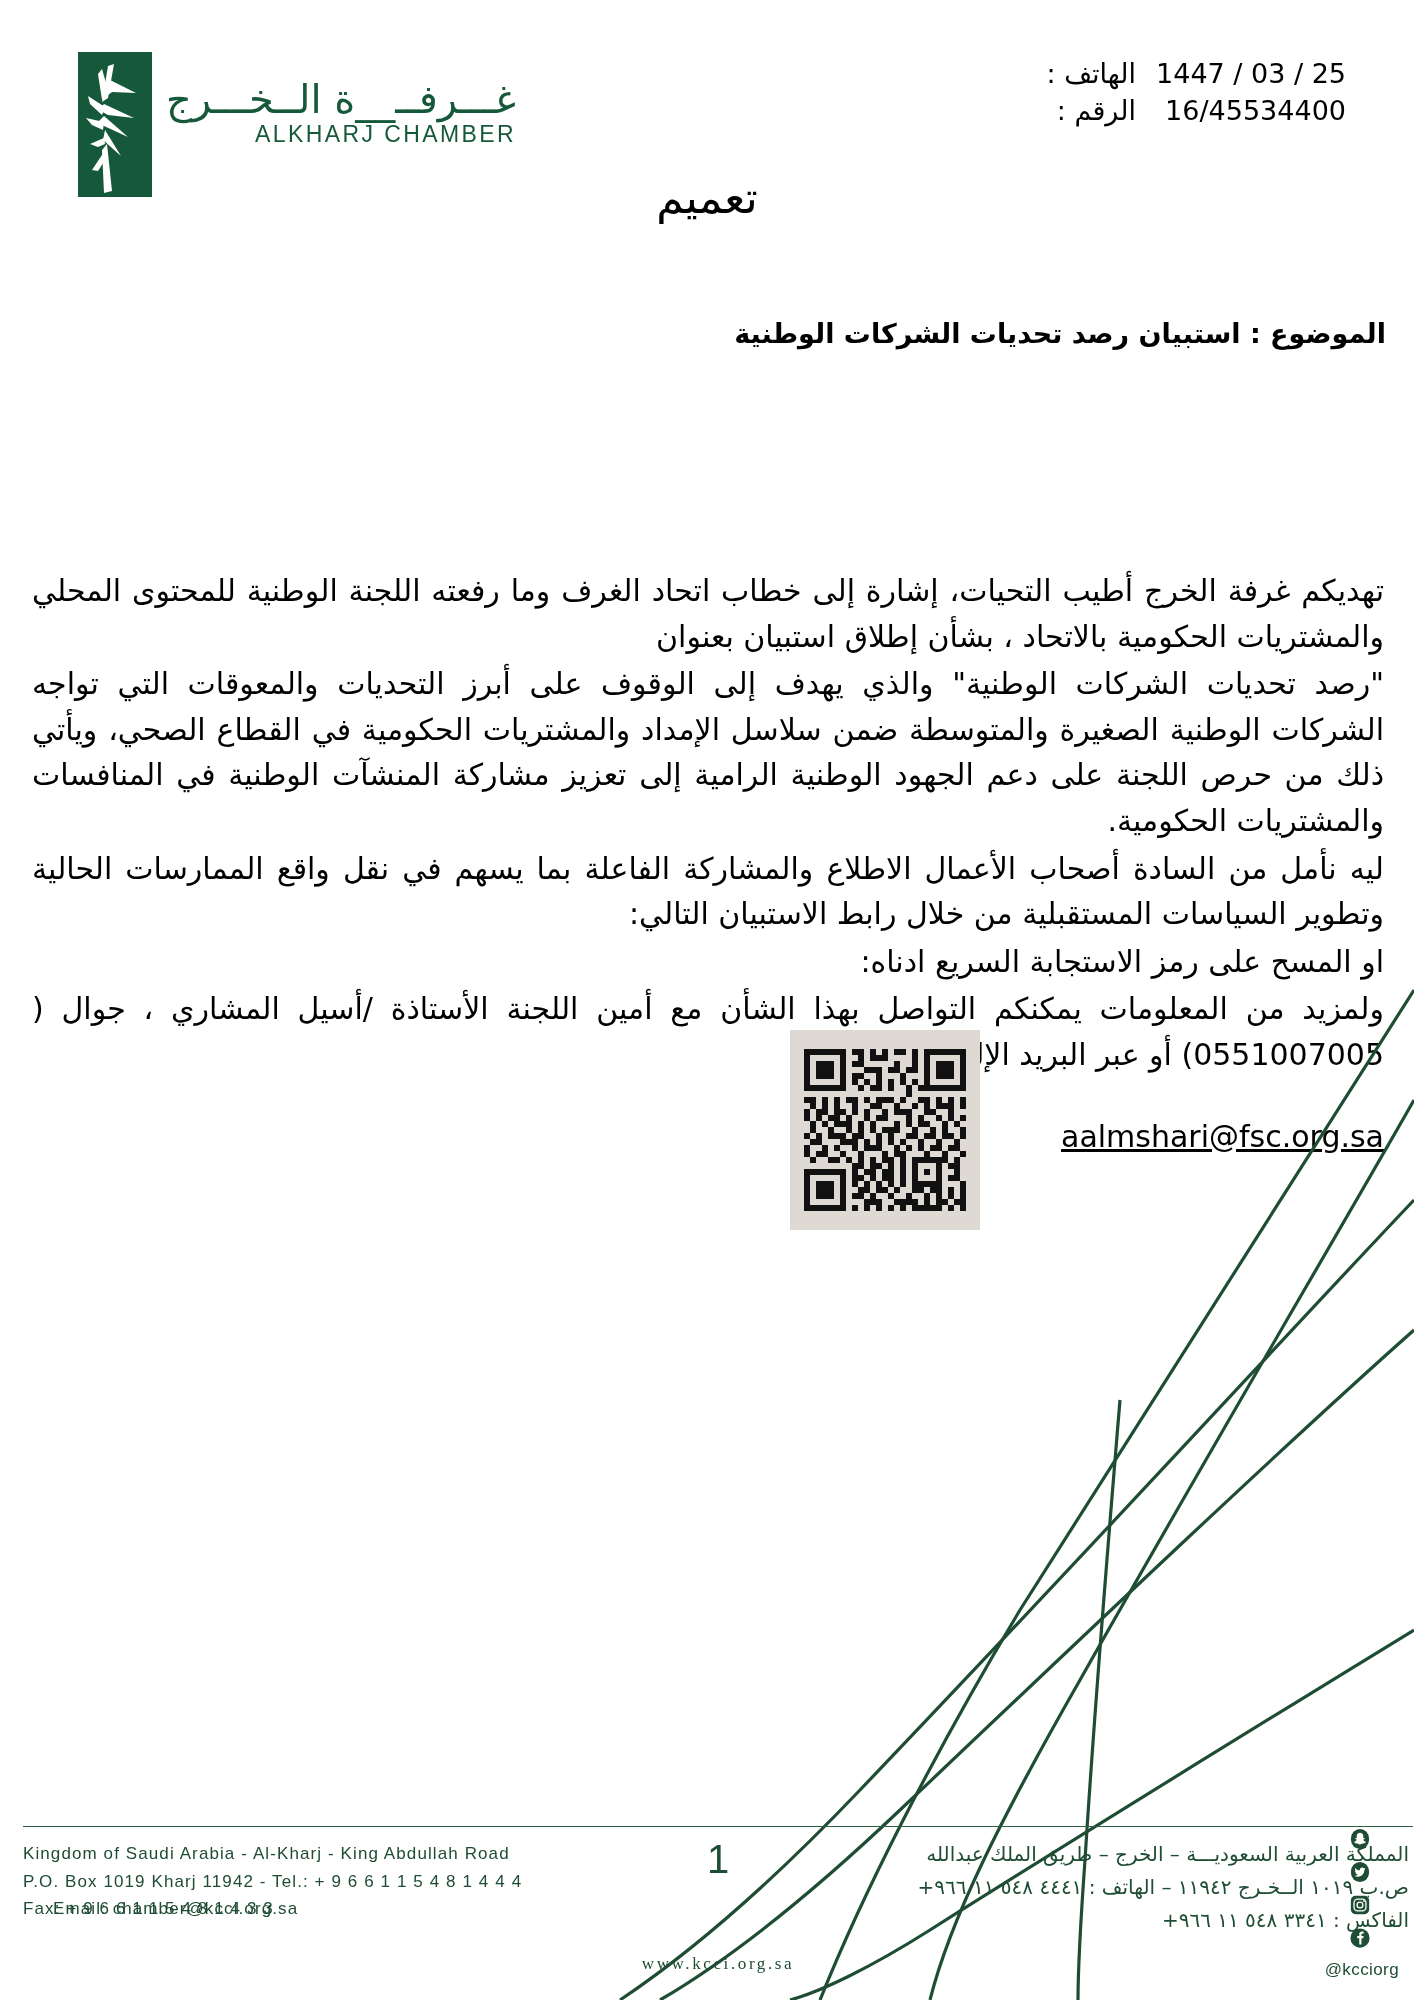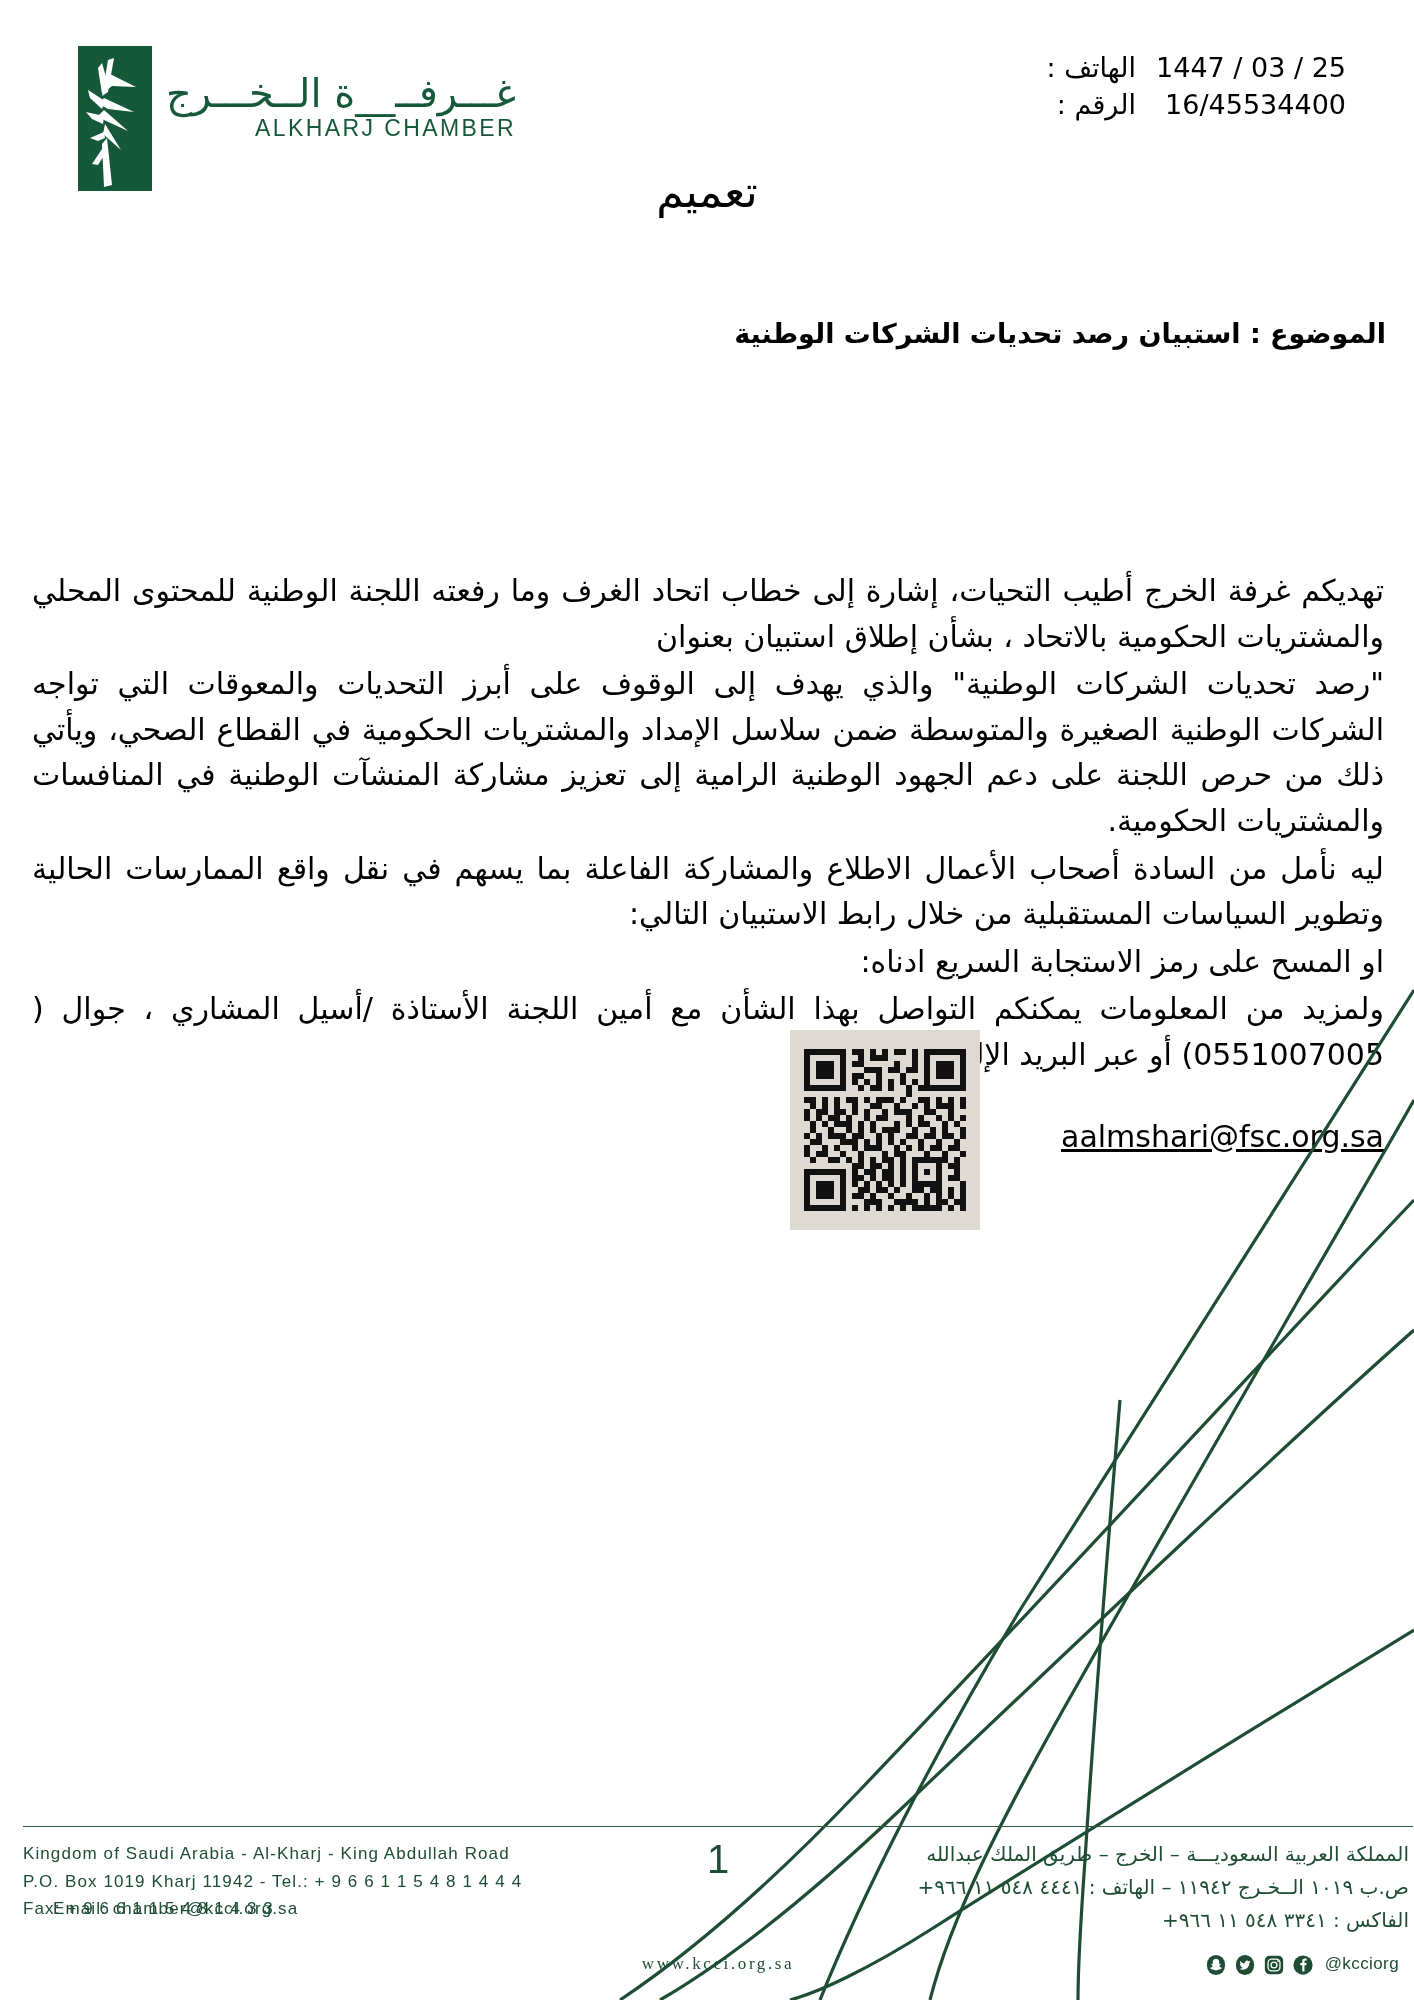--- a/index.html
+++ b/index.html
@@ -24,21 +24,21 @@
   .swoosh-layer {
     position: absolute;
     left: 0; top: 0;
     width: 1414px; height: 2000px;
     pointer-events: none;
   }
 
   
   .header {
     position: absolute;
-    top: 38px;
+    top: 44px;
     left: 0;
     width: 1414px;
     height: 180px;
   }
   .logo-block {
     position: absolute;
     left: 78px;
     top: 8px;
     display: flex;
     flex-direction: row-reverse;
@@ -238,21 +238,22 @@
     font-family: Liberation Serif, serif;
     font-size: 17px;
     letter-spacing: 2.6px;
     direction: ltr;
   }
   .social {
     position: absolute;
     bottom: 20px;
     right: 26px;
     display: flex;
-    flex-direction: row;
+    flex-direction: column;
+    align-items: center;
     gap: 7px;
     direction: ltr;
   }
   .social .handle {
     color: #1e4d33;
     font-size: 17px;
     letter-spacing: 0.4px;
     font-family: "Liberation Sans", sans-serif;
     margin-left: 4px;
   }

